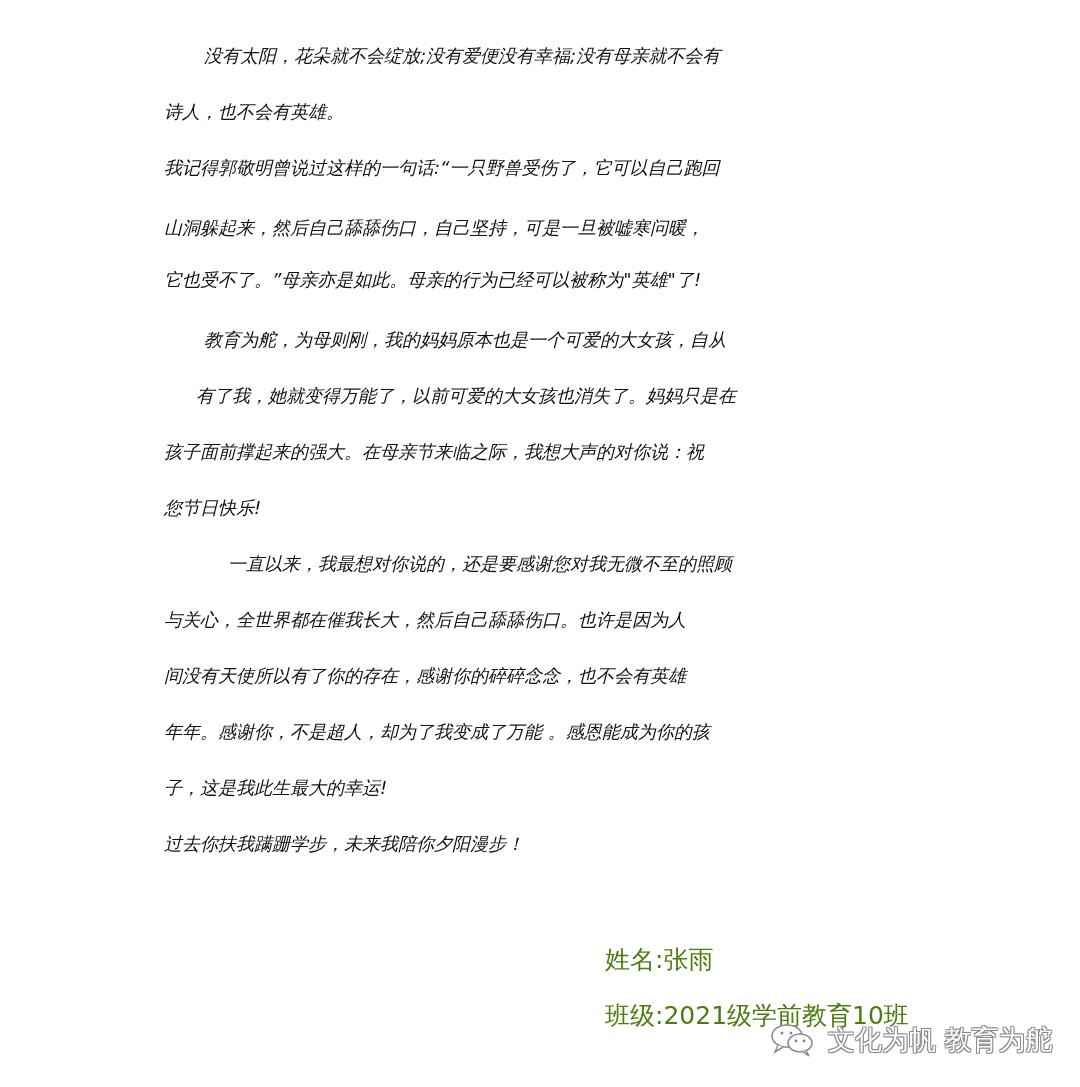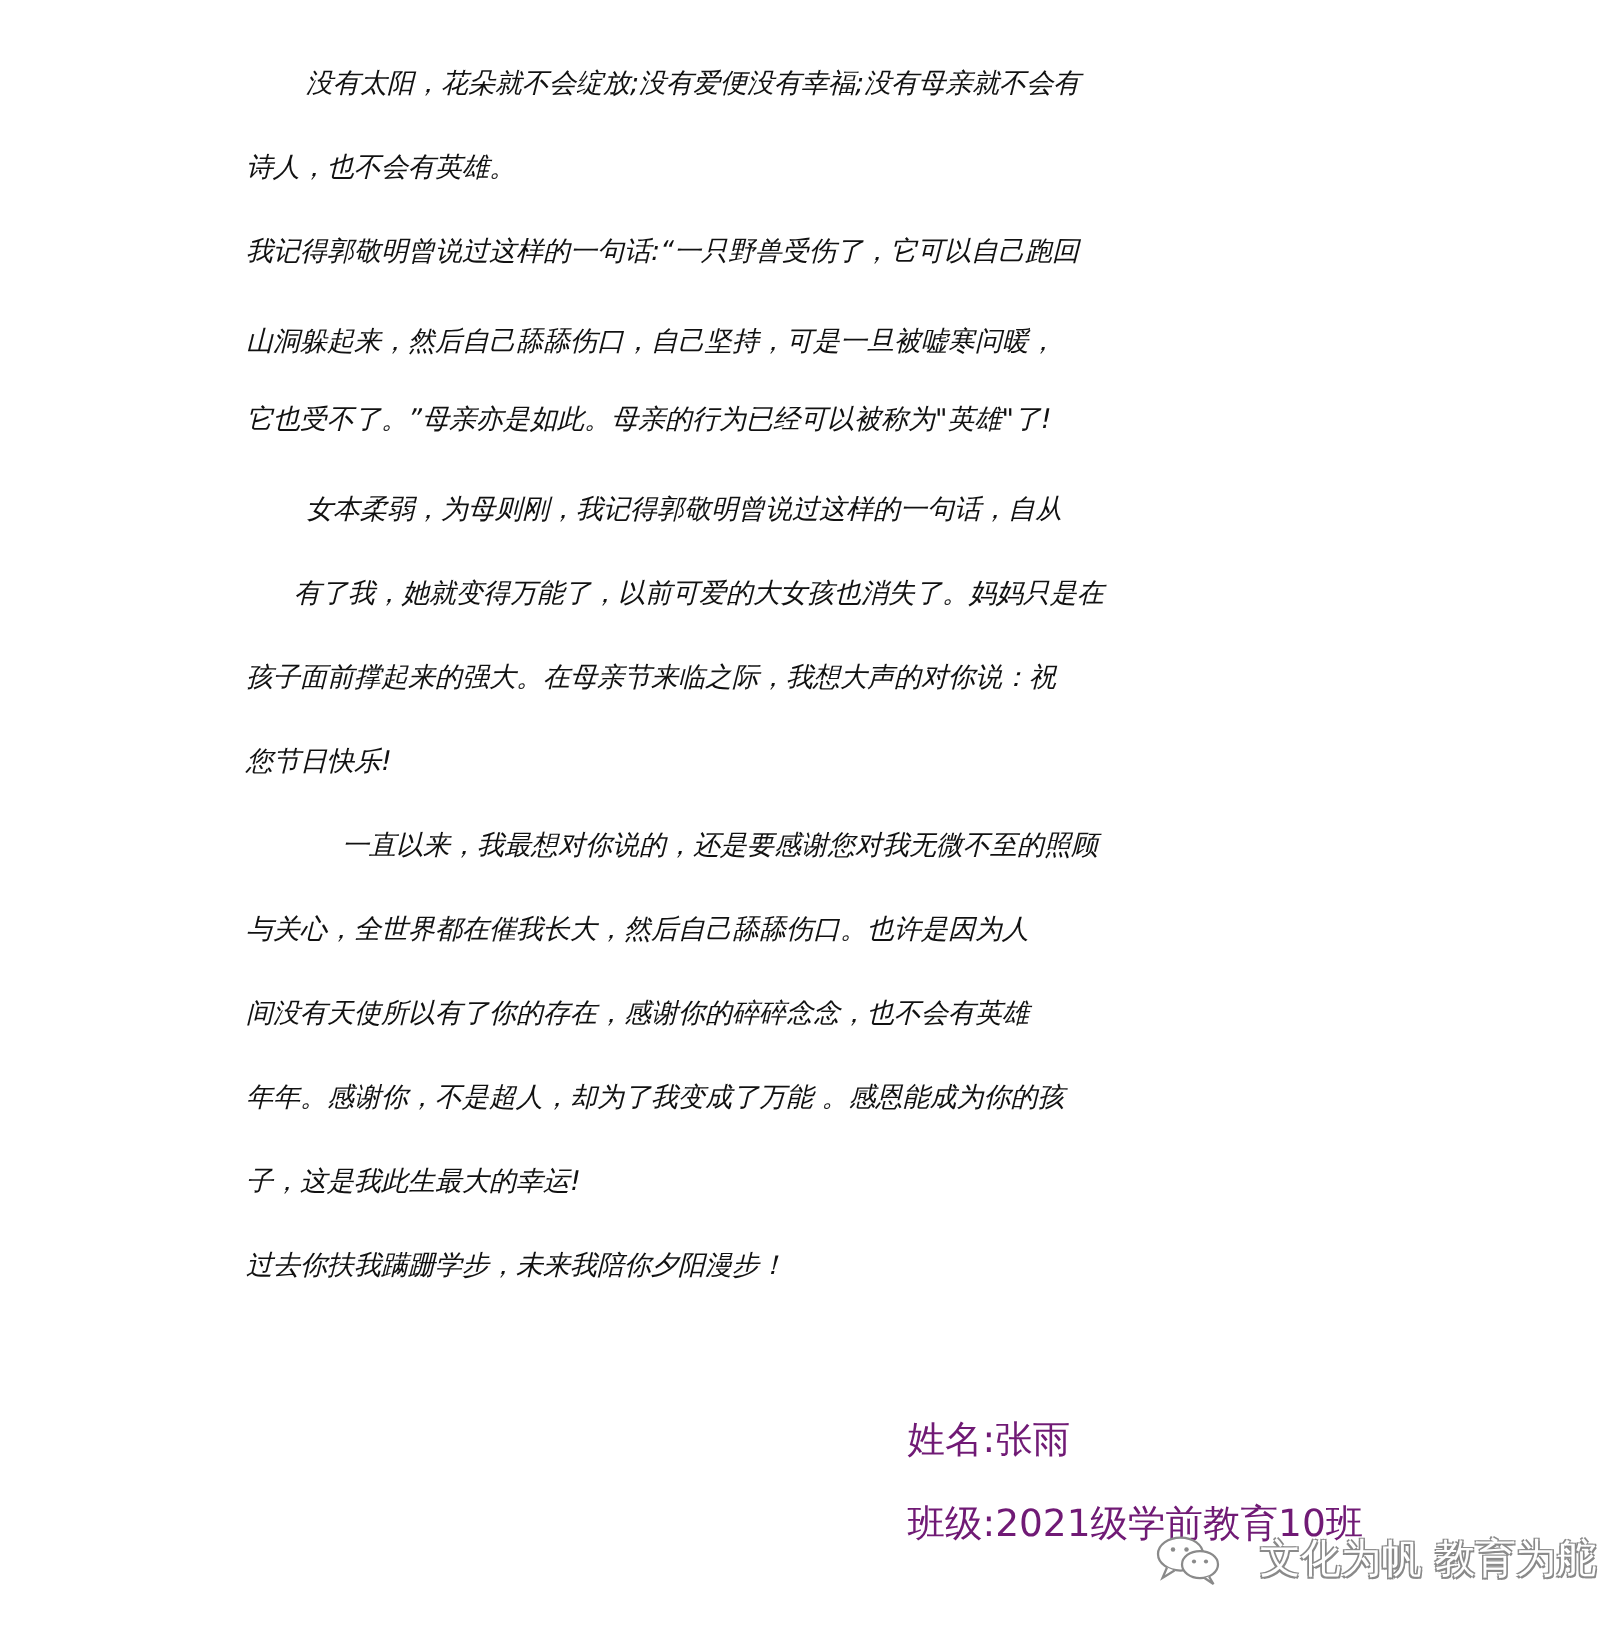--- a/index.html
+++ b/index.html
@@ -30,29 +30,29 @@
       white-space: nowrap;
       letter-spacing: 0px;
       font-style: italic;
     }
     .sig {
       position: absolute;
       left: 605px;
       font-size: 25px;
       line-height: 40px;
       white-space: nowrap;
-      color: #701a75;
+      color: #4d7c0f;
     }
     .watermark {
       position: absolute;
       left: 770px;
       top: 1020px;
       display: flex;
       align-items: center;
-      gap: 24px;
+      gap: 12px;
       color: #ffffff;
       font-size: 27px;
       line-height: 40px;
       white-space: nowrap;
       text-shadow:
         -1px -1px 0 #8a8a8a,
          1px -1px 0 #8a8a8a,
         -1px  1px 0 #8a8a8a,
          1px  1px 0 #8a8a8a;
     }
@@ -65,21 +65,21 @@
   </style>
 </head>
 <body>
 
 <div class="doc">
   <div class="line" style="top: 0px; left: 40px;">没有太阳，花朵就不会绽放;没有爱便没有幸福;没有母亲就不会有</div>
   <div class="line" style="top: 56px; left: 0px; text-align: right;">诗人，也不会有英雄。</div>
   <div class="line" style="top: 112px; left: 0px;">我记得郭敬明曾说过这样的一句话:“一只野兽受伤了，它可以自己跑回</div>
   <div class="line" style="top: 172px; left: 0px;">山洞躲起来，然后自己舔舔伤口，自己坚持，可是一旦被嘘寒问暖，</div>
   <div class="line" style="top: 224px; left: 0px;">它也受不了。”母亲亦是如此。母亲的行为已经可以被称为"英雄"了!</div>
-  <div class="line" style="top: 284px; left: 40px;">女本柔弱，为母则刚，我记得郭敬明曾说过这样的一句话，自从</div>
+  <div class="line" style="top: 284px; left: 40px;">教育为舵，为母则刚，我的妈妈原本也是一个可爱的大女孩，自从</div>
   <div class="line" style="top: 340px; left: 0px; margin-left: 32px;">有了我，她就变得万能了，以前可爱的大女孩也消失了。妈妈只是在</div>
   <div class="line" style="top: 396px; left: 0px;">孩子面前撑起来的强大。在母亲节来临之际，我想大声的对你说：祝</div>
   <div class="line" style="top: 452px; left: 0px;">您节日快乐!</div>
   <div class="line" style="top: 508px; left: 64px;">一直以来，我最想对你说的，还是要感谢您对我无微不至的照顾</div>
   <div class="line" style="top: 564px; left: 0px;">与关心，全世界都在催我长大，然后自己舔舔伤口。也许是因为人</div>
   <div class="line" style="top: 620px; left: 0px;">间没有天使所以有了你的存在，感谢你的碎碎念念，也不会有英雄</div>
   <div class="line" style="top: 676px; left: 0px;">年年。感谢你，不是超人，却为了我变成了万能 。感恩能成为你的孩</div>
   <div class="line" style="top: 732px; left: 0px;">子，这是我此生最大的幸运!</div>
   <div class="line" style="top: 788px; left: 0px;">过去你扶我蹒跚学步，未来我陪你夕阳漫步！</div>
 </div>

